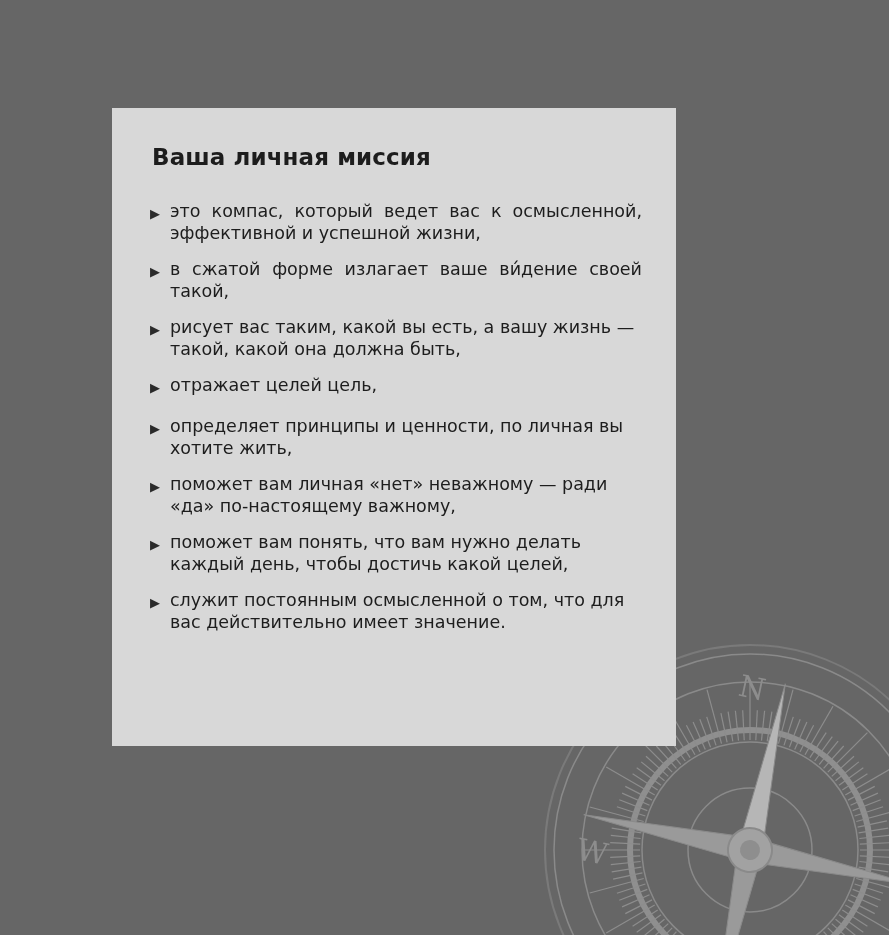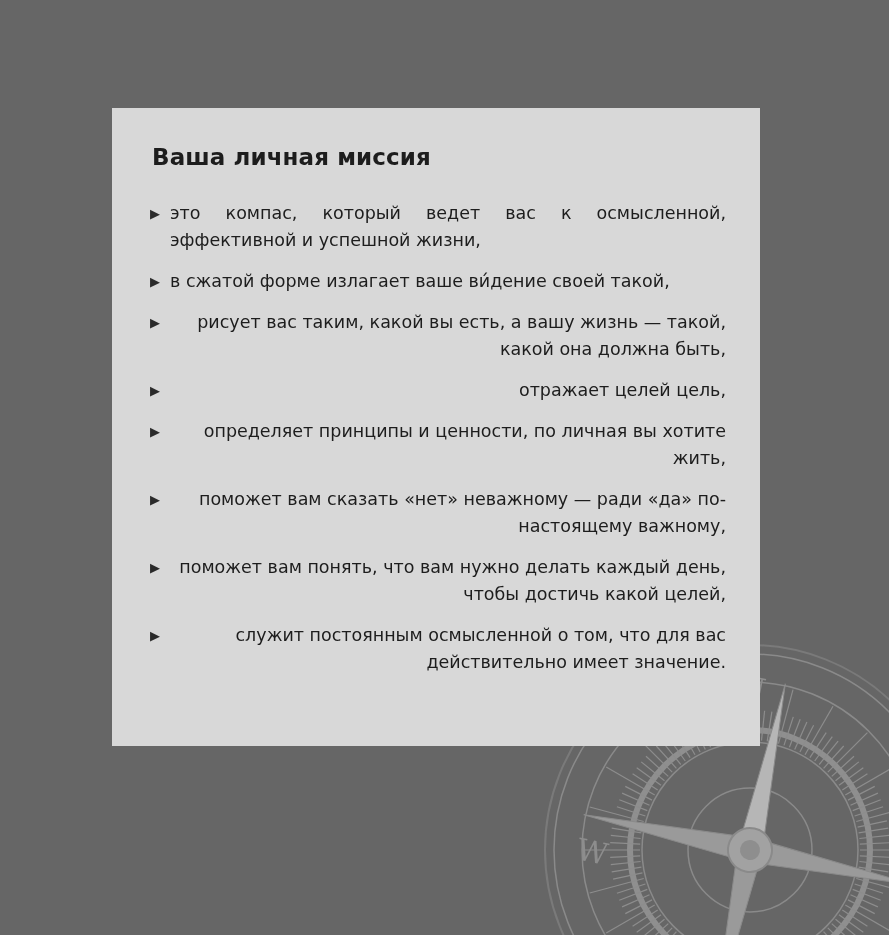--- a/index.html
+++ b/index.html
@@ -23,21 +23,21 @@
     width: 420px;
     height: 420px;
     pointer-events: none;
   }
 
   
   #mission-card {
     position: absolute;
     left: 112px;
     top: 108px;
-    width: 648px;
+    width: 564px;
     height: 638px;
     background: #d8d8d8;
     box-sizing: border-box;
     padding: 34px 34px 20px 28px;
   }
 
   #card-title {
     font-size: 23px;
     font-weight: bold;
     color: #1d1d1d;
@@ -64,29 +64,29 @@
     font-size: 13px;
     line-height: 27px;
     text-align: left;
     padding-left: 10px;
     box-sizing: border-box;
   }
 
   .item-text {
     flex: 1 1 auto;
     font-size: 17.5px;
-    line-height: 27px;
+    line-height: 22px;
     color: #1d1d1d;
     text-align: justify;
     text-justify: inter-word;
     hyphens: none;
   }
 
   .item-text.no-justify {
-    text-align: right;
+    text-align: left;
   }
 </style>
 </head>
 <body>
 
 <div id="compass-decoration">
   <svg viewBox="0 0 420 420" width="420" height="420" xmlns="http://www.w3.org/2000/svg">
     <defs>
       <g id="tickgroup"></g>
     </defs>
@@ -257,21 +257,21 @@
       <li class="mission-item">
         <span class="bullet-icon">▶</span>
         <span class="item-text no-justify">отражает целей цель,</span>
       </li>
       <li class="mission-item">
         <span class="bullet-icon">▶</span>
         <span class="item-text no-justify">определяет принципы и ценности, по личная вы хотите жить,</span>
       </li>
       <li class="mission-item">
         <span class="bullet-icon">▶</span>
-        <span class="item-text no-justify">поможет вам сказать «нет» неважному — ради «да» по-настоящему важному,</span>
+        <span class="item-text no-justify">поможет вам личная «нет» неважному — ради «да» по-настоящему важному,</span>
       </li>
       <li class="mission-item">
         <span class="bullet-icon">▶</span>
         <span class="item-text no-justify">поможет вам понять, что вам нужно делать каждый день, чтобы достичь какой целей,</span>
       </li>
       <li class="mission-item">
         <span class="bullet-icon">▶</span>
         <span class="item-text no-justify">служит постоянным осмысленной о том, что для вас действительно имеет значение.</span>
       </li>
     </ul>

